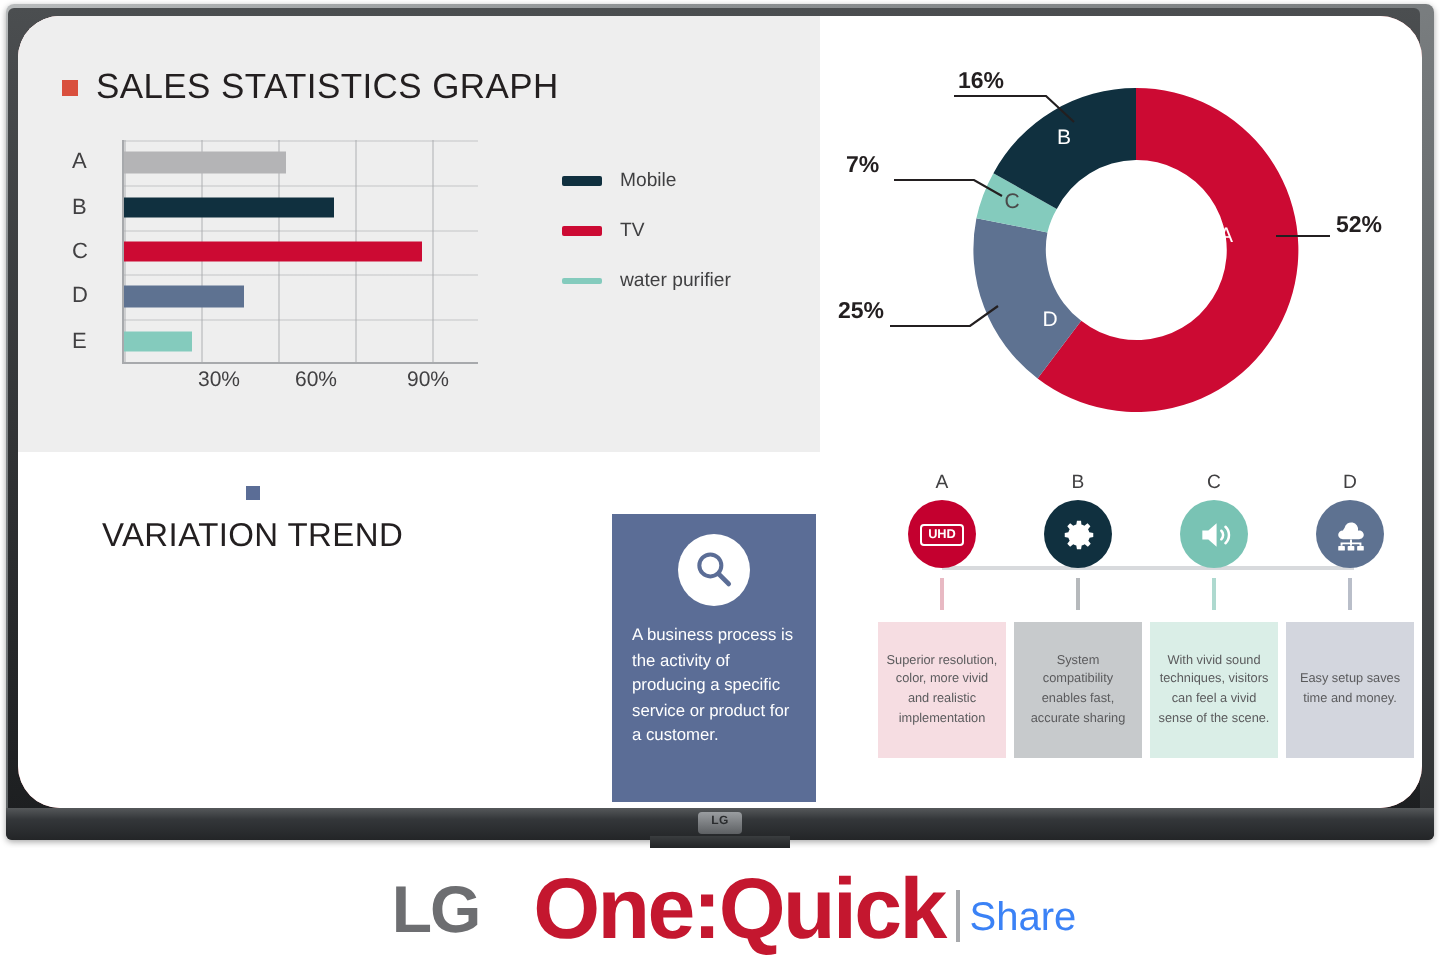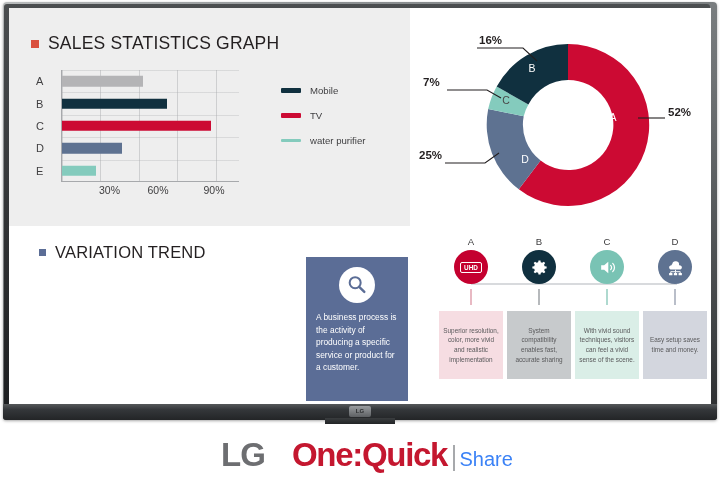--- a/index.html
+++ b/index.html
@@ -26,20 +26,21 @@
     position: absolute; left: 4px; top: 4px;
     width: 706px; height: 410px;
     background: linear-gradient(180deg,#4b4e50 0%,#2e3032 60%,#1c1e20 100%);
     border-radius: 3px;
   }
   .screen {
     position: absolute; left: 9px; top: 8px;
     width: 702px; height: 396px;
     background: #fca5a5;
     overflow: hidden;
+    border-radius: 21px;
   }
   .bezel-bottom {
     position: absolute; left: 3px; top: 404px;
     width: 714px; height: 16px;
     background: linear-gradient(180deg,#55585a 0%,#34373a 35%,#232527 100%);
     border-radius: 0 0 3px 3px;
   }
   .bezel-logo {
     position: absolute; left: 50%; top: 406px;
     transform: translateX(-50%);
@@ -68,21 +69,21 @@
 
   .sec-head {
     position: absolute;
     display: flex; align-items: center; gap: 9px;
   }
   .sec-head .bullet { width: 8px; height: 8px; display:block; }
   .sec-head .title {
     font-size: 17.5px; color: #231f20; letter-spacing: .2px; white-space: nowrap;
   }
   #sales-head { left: 22px; top: 25px; }
-  #trend-head { left: 30px; top: 235px; }
+  #trend-head { left: 42px; top: 235px; flex-direction: column; }
   #trend-head .title { font-size: 16.5px; }
 
   
   #bar-chart { position: absolute; left: 22px; top: 58px; width: 240px; height: 140px; }
   .bc-plot {
     position: absolute; left: 30px; top: 4px; width: 178px; height: 112px;
     border-left: 1.4px solid #a7a9ac;
     border-bottom: 1.4px solid #a7a9ac;
     background:
       repeating-linear-gradient(to right, rgba(167,169,172,.45) 0 1px, transparent 1px 38.5px),
@@ -161,21 +162,21 @@
   .ft-box span { font-size: 6.4px; line-height: 9.6px; color: #5a5a5c; text-align: center; display:block; }
 
   
   #footer {
     position: absolute; left: 0; top: 424px; width: 720px; height: 62px;
     display: flex; align-items: center; justify-content: center; gap: 0;
     background: #ffffff;
   }
   .ft-compat { font-size: 23px; color: #4d4d4f; letter-spacing: -.3px; }
   .ft-lg { font-size: 33px; font-weight: bold; color: #6d6e71; letter-spacing: -1px; margin-left: 14px; }
-  .ft-oq { font-size: 33px; font-weight: bold; color: #c4172f; letter-spacing: -1.3px; margin-left: 27px; }
+  .ft-oq { font-size: 43px; font-weight: bold; color: #c4172f; letter-spacing: -1.3px; margin-left: 27px; }
   .ft-div { width: 1.4px; height: 26px; background: #a7a9ac; margin: 6px 5px 0 6px; }
   .ft-share { font-size: 20px; color: #3b82f6; align-self: flex-end; margin-bottom: 15px; }
 </style>
 </head>
 <body>
 
 <div id="monitor">
   <div class="bezel"></div>
   <div class="bezel-inner"></div>
 

